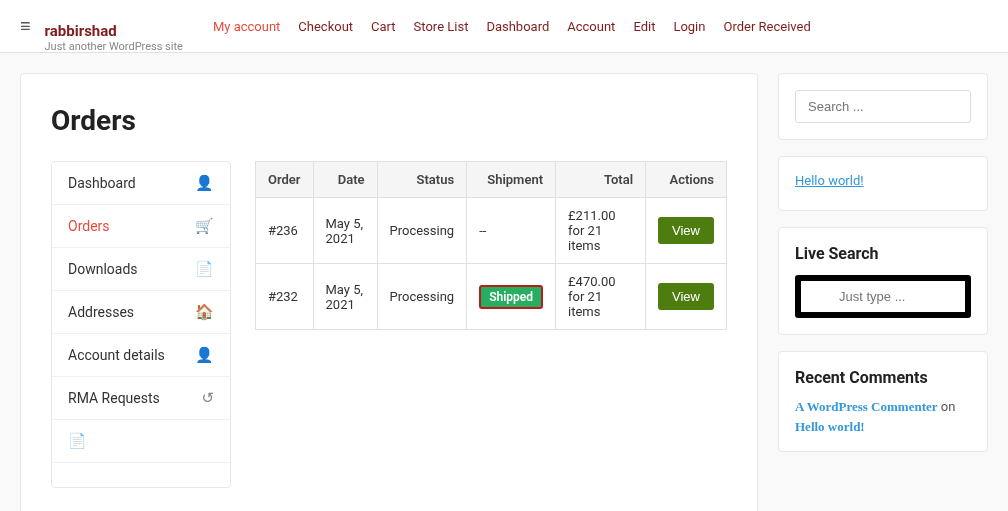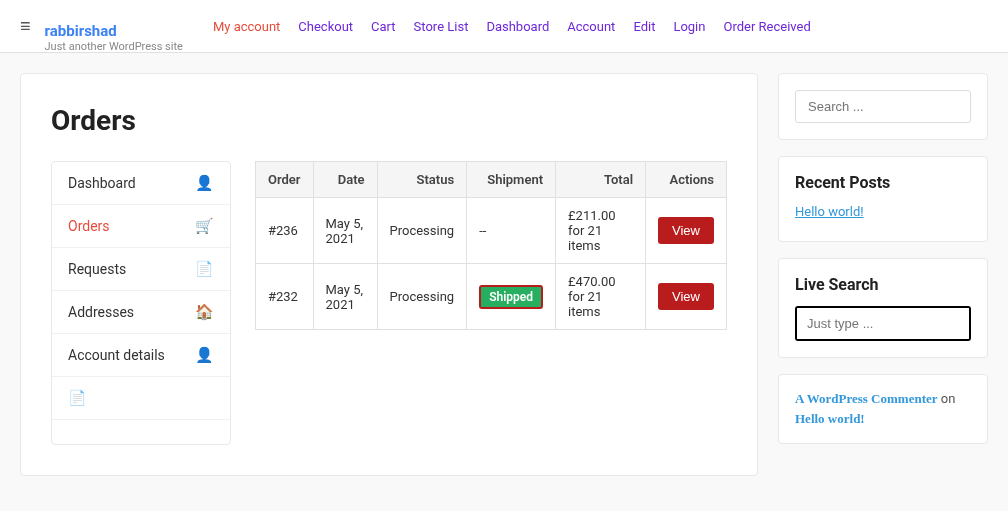--- a/index.html
+++ b/index.html
@@ -2,24 +2,24 @@
 <html><head>
   <meta charset="utf-8">
   <style>
     * { box-sizing: border-box; margin: 0; padding: 0; }
     body { font-family: -apple-system, BlinkMacSystemFont, 'Segoe UI', Roboto, sans-serif; font-size: 14px; background: #f9f9f9; color: #333; }
 
     
     .header { background: #fff; border-bottom: 1px solid #e0e0e0; padding: 0 20px; display: flex; align-items: center; height: 53px; }
     .hamburger { font-size: 18px; margin-right: 14px; cursor: pointer; color: #555; }
     .site-title { margin-right: 30px; }
-    .site-title h1 { font-size: 15px; font-weight: bold; color: #3b82f6; line-height: 1.2; margin-top: 23px; }
+    .site-title h1 { font-size: 15px; font-weight: bold; color: #7f1d1d; line-height: 1.2; margin-top: 23px; }
     .site-title p { font-size: 11px; color: #888; }
     .nav { display: flex; gap: 18px; align-items: center; justify-content: space-between; }
-    .nav a { text-decoration: none; color: #6d28d9; font-size: 13px; }
+    .nav a { text-decoration: none; color: #7f1d1d; font-size: 13px; }
     .nav a.active { color: #e74c3c; }
 
     
     .page { display: flex; padding: 20px; gap: 20px; max-width: 1008px; }
     .main-content { flex: 1; background: #fff; border-radius: 4px; padding: 30px; border: 1px solid #e8e8e8; }
     .sidebar { width: 210px; display: flex; flex-direction: column; gap: 16px; }
 
     
     .page-title { font-size: 28px; font-weight: bold; margin-bottom: 24px; color: #222; }
 
@@ -29,29 +29,29 @@
     .sidebar-nav-item:last-child { border-bottom: none; }
     .sidebar-nav-item.active { color: #e74c3c; }
     .sidebar-nav-item .nav-icon { color: #888; font-size: 15px; }
     .sidebar-nav-item.active .nav-icon { color: #e74c3c; }
 
     
     .orders-table { width: 100%; border-collapse: collapse; border: 1px solid #e0e0e0; }
     .orders-table th { background: #f5f5f5; padding: 10px 12px; text-align: right; font-weight: 600; font-size: 13px; border: 1px solid #e0e0e0; color: #444; }
     .orders-table td { padding: 10px 12px; border: 1px solid #e0e0e0; font-size: 13px; vertical-align: middle; }
 
-    .btn-view { background: #b91c1c; color: #fff; border: none; padding: 6px 14px; border-radius: 3px; cursor: pointer; font-size: 13px; font-weight: 500; }
+    .btn-view { background: #4d7c0f; color: #fff; border: none; padding: 6px 14px; border-radius: 3px; cursor: pointer; font-size: 13px; font-weight: 500; }
     .shipped-badge { background: #27ae60; color: #fff; border: 2px solid #b91c1c; padding: 3px 8px; border-radius: 3px; font-size: 12px; font-weight: 600; display: inline-block; }
 
     
     .widget { background: #fff; border: 1px solid #e8e8e8; border-radius: 4px; padding: 16px; }
     .widget-title { font-size: 16px; font-weight: bold; margin-bottom: 12px; color: #222; }
     .search-input { width: 100%; padding: 8px 12px; border: 1px solid #ddd; border-radius: 3px; font-size: 13px; color: #888; outline: none; }
     .recent-posts-item { font-size: 13px; color: #3498db; text-decoration: underline; cursor: pointer; margin-bottom: 6px; }
-    .live-search-wrap { display: flex; border: 2px solid #000000; border-radius: 3px; overflow: hidden; }
+    .live-search-wrap { display: flex; border: 6px solid #000000; border-radius: 3px; overflow: hidden; padding-left: 28px; }
     .live-search-input { flex: 1; padding: 8px 10px; border: none; font-size: 13px; color: #888; outline: none; }
     .comment-item { font-size: 13px; color: #555; }
     .comment-item a { color: #3498db; text-decoration: none; font-weight: 600; font-family: Liberation Serif, serif; }
     .comment-item .comment-link { color: #3498db; text-decoration: none; display: block; margin-top: 4px; }
   </style>
 </head>
 <body>
 
 <div class="header">
   <span class="hamburger">≡</span>
@@ -81,30 +81,34 @@
       <div class="sidebar-nav" style="min-width:180px;">
         <a href="#" class="sidebar-nav-item">
           <span>Dashboard</span>
           <span class="nav-icon">👤</span>
         </a>
         <a href="#" class="sidebar-nav-item active">
           <span>Orders</span>
           <span class="nav-icon">🛒</span>
         </a>
         <a href="#" class="sidebar-nav-item">
-          <span>Requests</span>
+          <span>Downloads</span>
           <span class="nav-icon">📄</span>
         </a>
         <a href="#" class="sidebar-nav-item">
           <span>Addresses</span>
           <span class="nav-icon">🏠</span>
         </a>
         <a href="#" class="sidebar-nav-item">
           <span>Account details</span>
           <span class="nav-icon">👤</span>
+        </a>
+        <a href="#" class="sidebar-nav-item">
+          <span>RMA Requests</span>
+          <span class="nav-icon">↺</span>
         </a>
         <a href="#" class="sidebar-nav-item">
           <span class="nav-icon">📄</span>
         </a>
         <a href="#" class="sidebar-nav-item">
           
           
         </a>
       </div>
 
@@ -149,33 +153,33 @@
     </div>
   </div>
 
   <div class="sidebar">
 
     <div class="widget">
       <input type="text" class="search-input" placeholder="Search ..." style="">
     </div>
 
     <div class="widget">
-      <h3 class="widget-title">Recent Posts</h3>
       <div class="recent-posts-item">Hello world!</div>
     </div>
 
     <div class="widget">
       <h3 class="widget-title">Live Search</h3>
       <div class="live-search-wrap">
         <input type="text" class="live-search-input" placeholder="Just type ..." style="">
 
       </div>
     </div>
 
     <div class="widget">
+      <h3 class="widget-title">Recent Comments</h3>
       <div class="comment-item">
         <a href="#">A WordPress Commenter</a>
         <span> on </span>
         <a href="#" class="comment-link">Hello world!</a>
       </div>
     </div>
   </div>
 
 </div>
 

